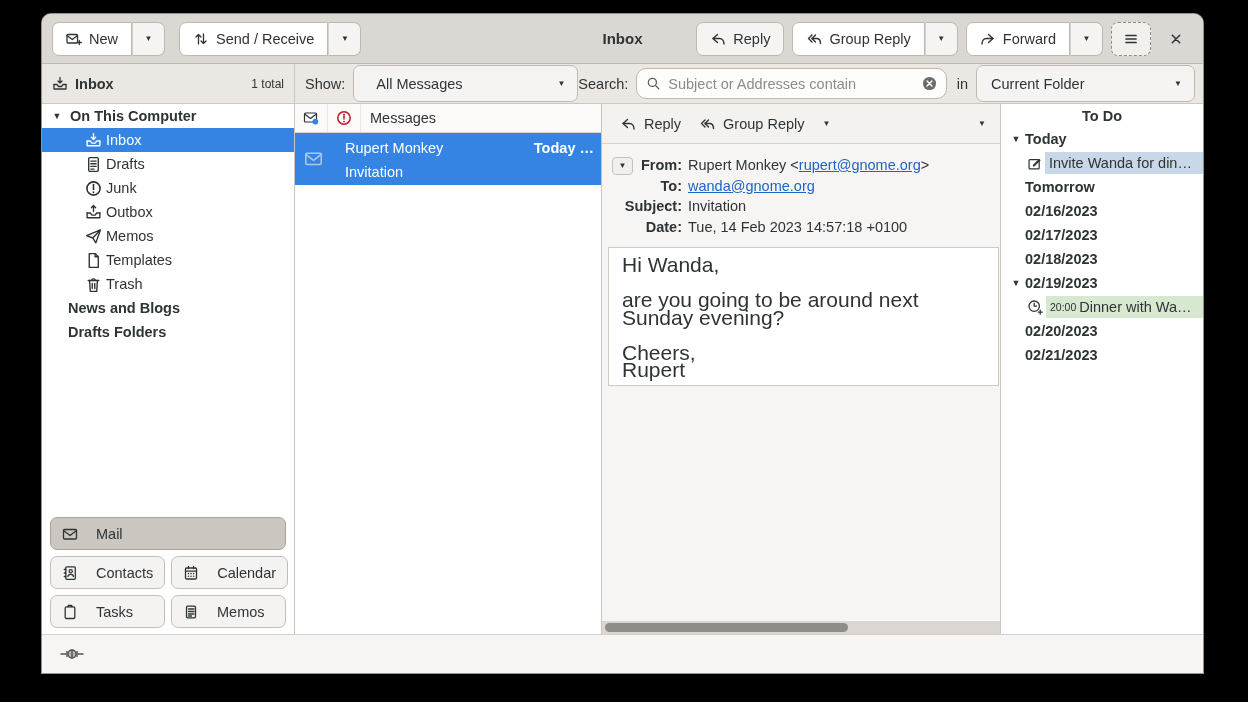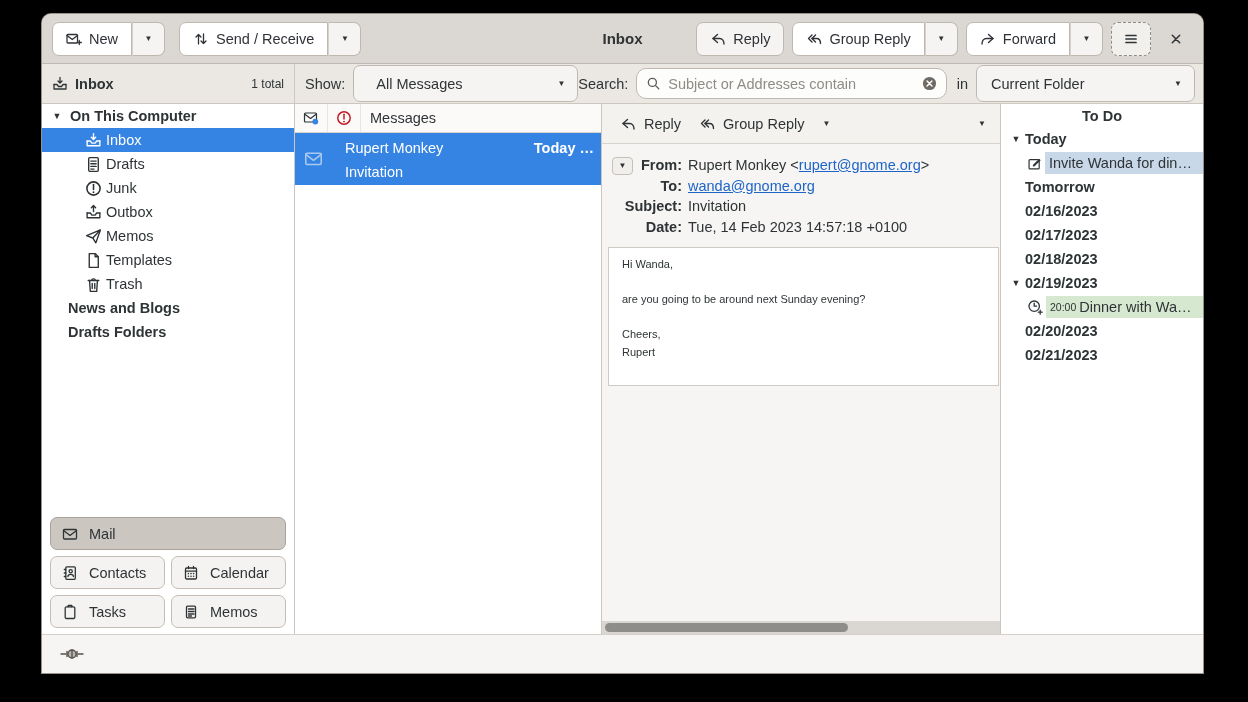--- a/index.html
+++ b/index.html
@@ -53,21 +53,21 @@
 .main { flex:1; min-height:0; display:flex; background:#fff; }
 .sidebar { flex:0 0 253px; width:253px; background:#fff; border-right:1px solid #cdc7c0; position:relative; }
 .tree-row { height:24px; display:flex; align-items:center; gap:6px; cursor:default; }
 .tree-row .exp { width:14px; text-align:center; font-size:9px; }
 .tree-root { padding-left:8px; font-weight:bold; }
 .tree-folder { padding-left:43px; gap:4px; }
 .tree-folder.selected { background:#3584e4; color:#fff; }
 .tree-group { padding-left:26px; font-weight:bold; }
 .switcher { position:absolute; left:8px; right:8px; bottom:6px; display:flex; flex-direction:column; gap:6px; }
 .sw-row { display:flex; gap:6px; }
-.sw-btn { flex:1; height:33px; background:#f5f3f1; border:1px solid #c4bdb5; border-radius:7px; display:flex; align-items:center; gap:11px; padding:0 11px; }
+.sw-btn { flex:1; height:33px; background:#f5f3f1; border:1px solid #c4bdb5; border-radius:7px; display:flex; align-items:center; gap:18px; padding:0 11px; }
 .sw-btn.active { background:#ccc6c0; border-color:#a9a39b; }
 
 .listpane { flex:0 0 307px; width:307px; border-right:1px solid #cdc7c0; background:#fff; display:flex; flex-direction:column; }
 .list-header { flex:0 0 29px; display:flex; align-items:stretch; border-bottom:1px solid #d9d4ce; background:#fbfaf9; }
 .lh-cell { width:33px; display:flex; align-items:center; justify-content:center; border-right:1px solid #e9e5e1; }
 .lh-msg { display:flex; align-items:center; padding-left:9px; flex:1; }
 .msg-row { height:52px; background:#3584e4; color:#fff; position:relative; cursor:default; }
 .msg-row .msg-icon { position:absolute; left:9px; top:16px; color:#a9c9ef; }
 .msg-line1 { position:absolute; left:50px; right:7px; top:7px; display:flex; }
 .msg-sender { flex:1; white-space:nowrap; overflow:hidden; }
@@ -77,21 +77,21 @@
 .previewpane { flex:0 0 399px; width:399px; border-right:1px solid #cdc7c0; background:#f6f5f3; display:flex; flex-direction:column; }
 .pv-toolbar { flex:0 0 40px; background:#f4f2ef; border-bottom:1px solid #d8d3cd; display:flex; align-items:center; padding:0 14px; gap:10px; }
 .pv-act { display:flex; align-items:center; gap:8px; padding:0 4px; height:32px; border-radius:6px; }
 .pv-toolbar .spacer { flex:1; }
 .pv-headers { position:relative; padding:12px 8px 10px 0; background:#f7f5f3; }
 .collapse-btn { position:absolute; left:10px; top:13px; width:21px; height:18px; background:#f1efec; border:1px solid #c6c0b9; border-radius:4px; display:flex; align-items:center; justify-content:center; }
 .hdr-grid { margin-left:18px; display:grid; grid-template-columns:62px 1fr; column-gap:6px; row-gap:1px; line-height:19.5px; }
 .hdr-label { font-weight:bold; text-align:right; white-space:nowrap; }
 .hdr-value { white-space:nowrap; overflow:hidden; }
 a.maillink { color:#1c64c8; text-decoration:underline; }
-.pv-bodycard { margin:0 1px 0 6px; flex:0 0 139px; background:#fff; border:1px solid #d0cac4; padding:8px 13px; font-size:11px; line-height:17.5px; white-space:pre-line; overflow:hidden; }
+.pv-bodycard { margin:0 1px 0 6px; flex:0 0 139px; background:#fff; border:1px solid #d0cac4; padding:8px 13px; font-size:21px; line-height:17.5px; white-space:pre-line; overflow:hidden; }
 .pv-fill { flex:1; }
 .pv-hscroll { flex:0 0 13px; background:#dad6d2; display:flex; align-items:center; padding:0 3px; }
 .pv-hscroll .thumb { width:62%; height:9px; background:#8f8d89; border-radius:5px; }
 
 .todopane { flex:1; background:#fff; display:flex; flex-direction:column; overflow:hidden; }
 .todo-title { flex:0 0 23px; display:flex; align-items:center; justify-content:center; font-weight:bold; }
 .todo-row { height:24px; flex:0 0 24px; display:flex; align-items:center; cursor:default; }
 .todo-group { font-weight:bold; padding-left:24px; }
 .todo-group.expandable { padding-left:6px; }
 .todo-group .exp { width:18px; text-align:center; font-size:9px; }

